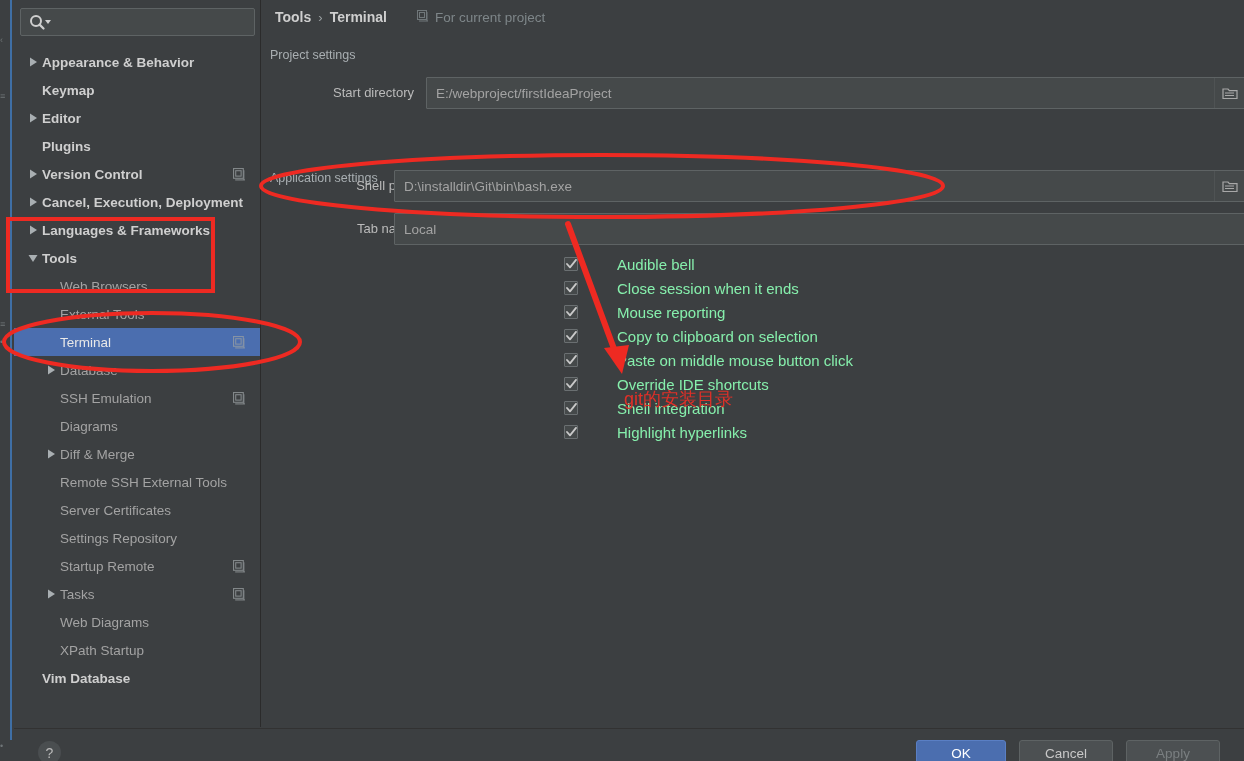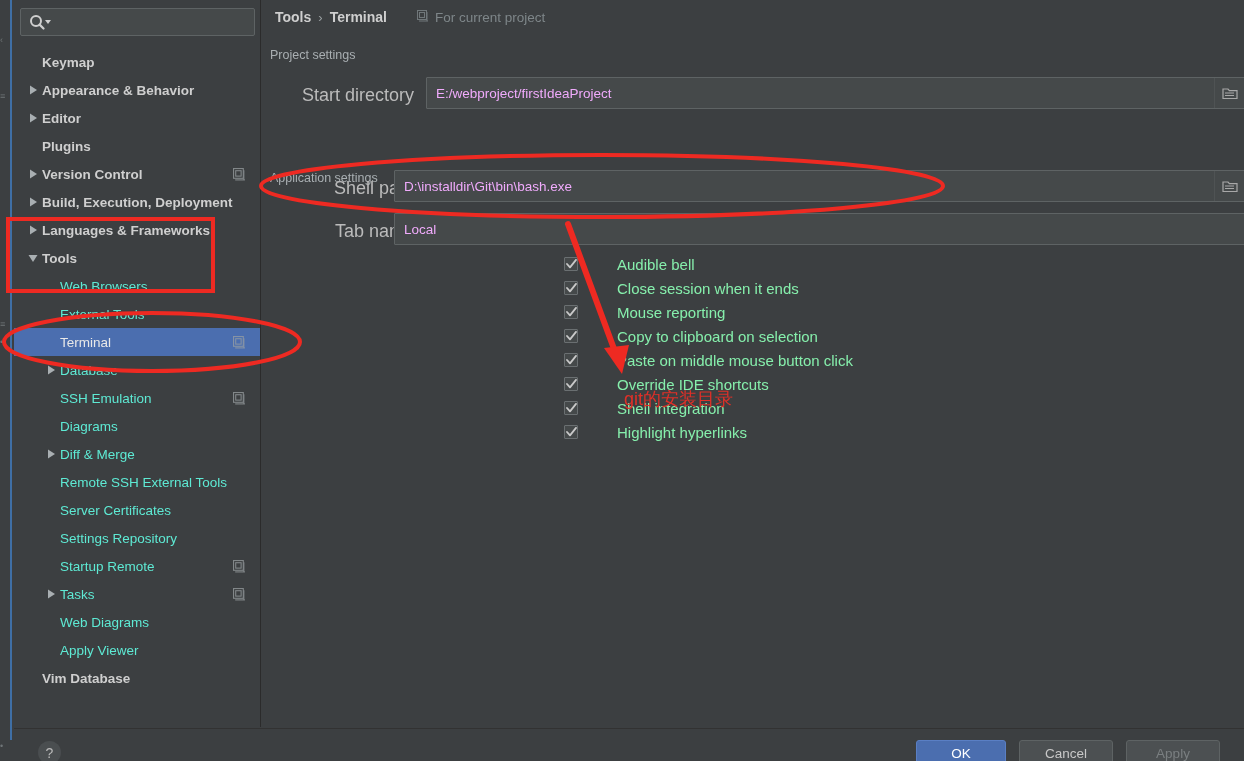--- a/index.html
+++ b/index.html
@@ -92,21 +92,21 @@
   }
   .tree-row.selected { background: #4b6eaf; }
   .tw {
     width: 18px; height: 28px;
     display: flex; align-items: center; justify-content: center;
     flex: 0 0 18px;
   }
   .tw svg { display:block; }
   .tree-label {
     font-size: 13.5px;
-    color: #5eead4;
+    color: #a3a3a3;
     white-space: nowrap;
   }
   .tree-row.bold .tree-label { font-weight: bold; color: #cfcfcf; }
   .tree-row.selected .tree-label { color: #e8e8e8; }
   .indent-1 { padding-left: 28px; }
   .indent-1 .tree-label { margin-left: 0; }
   .proj-icon {
     position: absolute; right: 14px; top: 7px;
     width: 13px; height: 13px;
     opacity: .75;
@@ -157,37 +157,37 @@
     position: absolute;
     left: 0; right: 0; top: 7px;
     height: 1px;
     background: #4e5254;
     z-index: -1;
   }
 
   .field-label {
     position: absolute;
     color: #bbbbbb;
-    font-size: 18px;
+    font-size: 13px;
     text-align: right;
   }
   .textfield {
     position: absolute;
     box-sizing: border-box;
     background: #45494a;
     border: 1px solid #5e6364;
     border-radius: 1px;
     display: flex;
     align-items: center;
   }
   .textfield input {
     flex: 1;
     background: transparent;
     border: none; outline: none;
-    color: #f0abfc;
+    color: #a3a3a3;
     font-family: "Liberation Sans", sans-serif;
     font-size: 13.5px;
     padding: 0 9px;
     height: 100%;
   }
   .browse-btn {
     width: 30px; height: 100%;
     display: flex; align-items: center; justify-content: center;
     border-left: 1px solid #4f5354;
     cursor: pointer;
@@ -295,30 +295,30 @@
             <circle cx="7" cy="7" r="5" fill="none" stroke="#cfcfcf" stroke-width="2"></circle>
             <line x1="10.6" y1="10.6" x2="14.5" y2="14.5" stroke="#cfcfcf" stroke-width="2.2" stroke-linecap="round"></line>
             <path d="M16 6 L22 6 L19 10 Z" fill="#cfcfcf"></path>
           </svg>
         </span>
         <input class="search-input" type="text" placeholder="" style="">
       </div>
 
       <div class="tree" id="tree">
           <div class="tree-row bold">
+            <span class="tw">
+              <svg width="9" height="10" viewBox="0 0 9 10">
+                <polygon points="1,0.5 8,5 1,9.5" fill="#a9afb2"></polygon>
+              </svg>
+            </span>
+            <span class="tree-label">Appearance &amp; Behavior</span>
+          </div>
+          <div class="tree-row bold">
             <span class="tw"></span>
             <span class="tree-label">Keymap</span>
-          </div>
-          <div class="tree-row bold">
-            <span class="tw">
-              <svg width="9" height="10" viewBox="0 0 9 10">
-                <polygon points="1,0.5 8,5 1,9.5" fill="#a9afb2"></polygon>
-              </svg>
-            </span>
-            <span class="tree-label">Appearance &amp; Behavior</span>
           </div>
           <div class="tree-row bold">
             <span class="tw">
               <svg width="9" height="10" viewBox="0 0 9 10">
                 <polygon points="1,0.5 8,5 1,9.5" fill="#a9afb2"></polygon>
               </svg>
             </span>
             <span class="tree-label">Editor</span>
           </div>
           <div class="tree-row bold">
@@ -338,21 +338,21 @@
                 <line x1="10" y1="2" x2="10" y2="11" stroke="#9aa0a2" stroke-width="1"></line>
                 <line x1="2" y1="11" x2="11" y2="11" stroke="#9aa0a2" stroke-width="1"></line>
               </svg></span>
           </div>
           <div class="tree-row bold">
             <span class="tw">
               <svg width="9" height="10" viewBox="0 0 9 10">
                 <polygon points="1,0.5 8,5 1,9.5" fill="#a9afb2"></polygon>
               </svg>
             </span>
-            <span class="tree-label">Build, Execution, Deployment</span>
+            <span class="tree-label">Cancel, Execution, Deployment</span>
           </div>
           <div class="tree-row bold">
             <span class="tw">
               <svg width="9" height="10" viewBox="0 0 9 10">
                 <polygon points="1,0.5 8,5 1,9.5" fill="#a9afb2"></polygon>
               </svg>
             </span>
             <span class="tree-label">Languages &amp; Frameworks</span>
           </div>
           <div class="tree-row bold">
@@ -446,21 +446,21 @@
                 <line x1="10" y1="2" x2="10" y2="11" stroke="#9aa0a2" stroke-width="1"></line>
                 <line x1="2" y1="11" x2="11" y2="11" stroke="#9aa0a2" stroke-width="1"></line>
               </svg></span>
           </div>
           <div class="tree-row indent-1">
             <span class="tw"></span>
             <span class="tree-label">Web Diagrams</span>
           </div>
           <div class="tree-row indent-1">
             <span class="tw"></span>
-            <span class="tree-label">Apply Viewer</span>
+            <span class="tree-label">XPath Startup</span>
           </div>
           <div class="tree-row bold">
             <span class="tw"></span>
             <span class="tree-label">Vim Database</span>
           </div>
         </div>
     </div>
 
     <div class="main">
 

